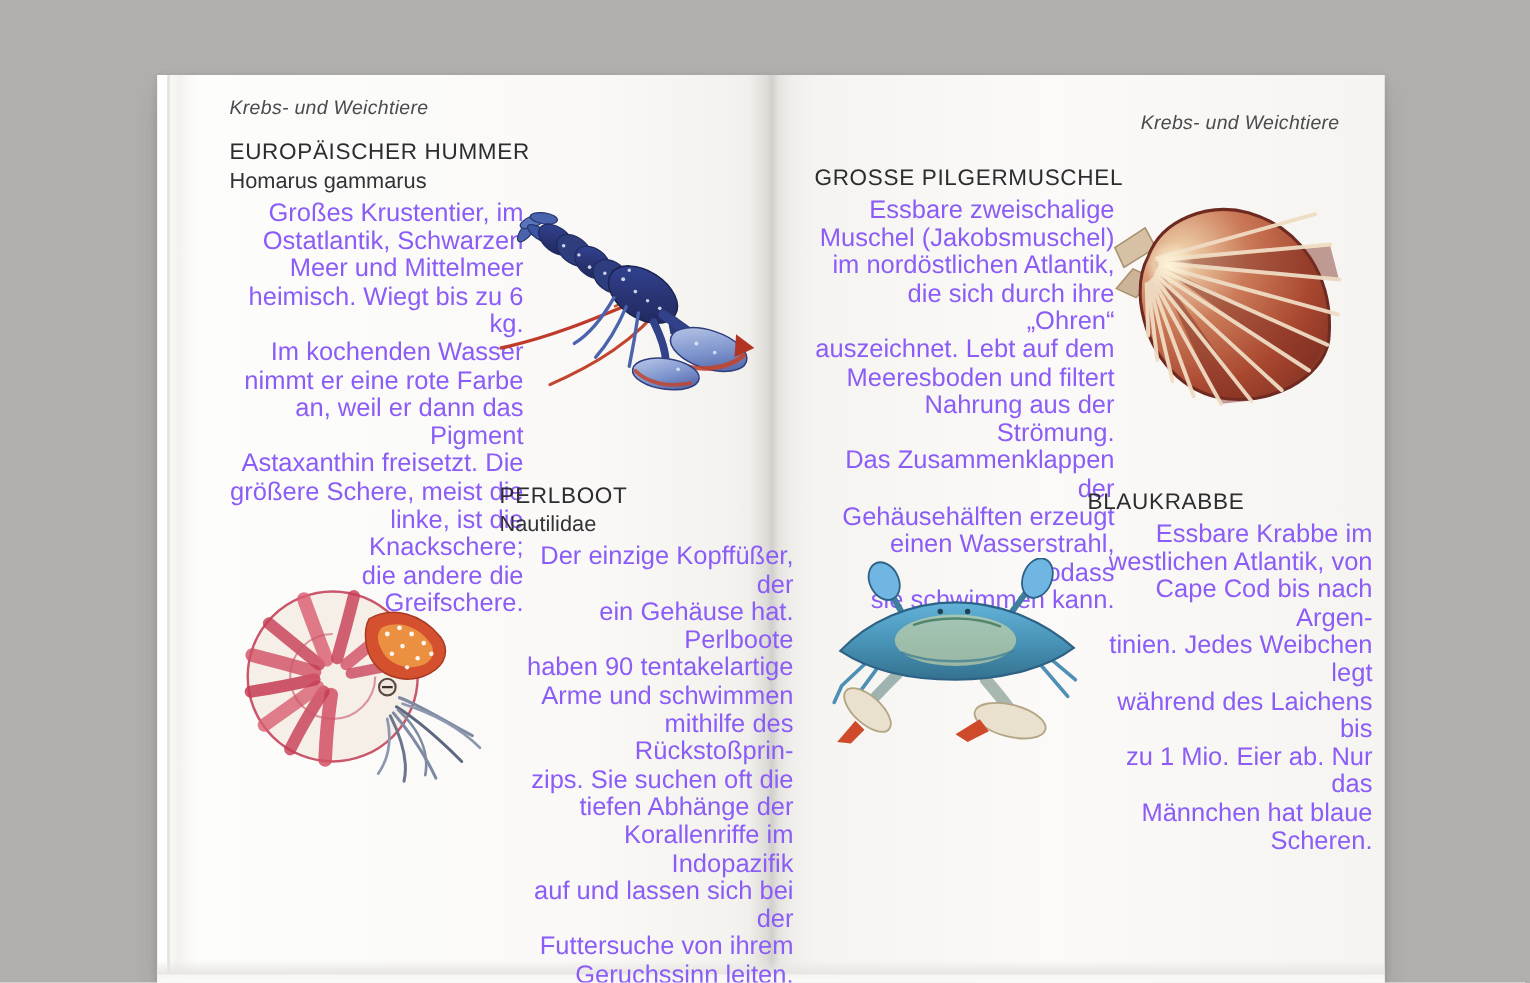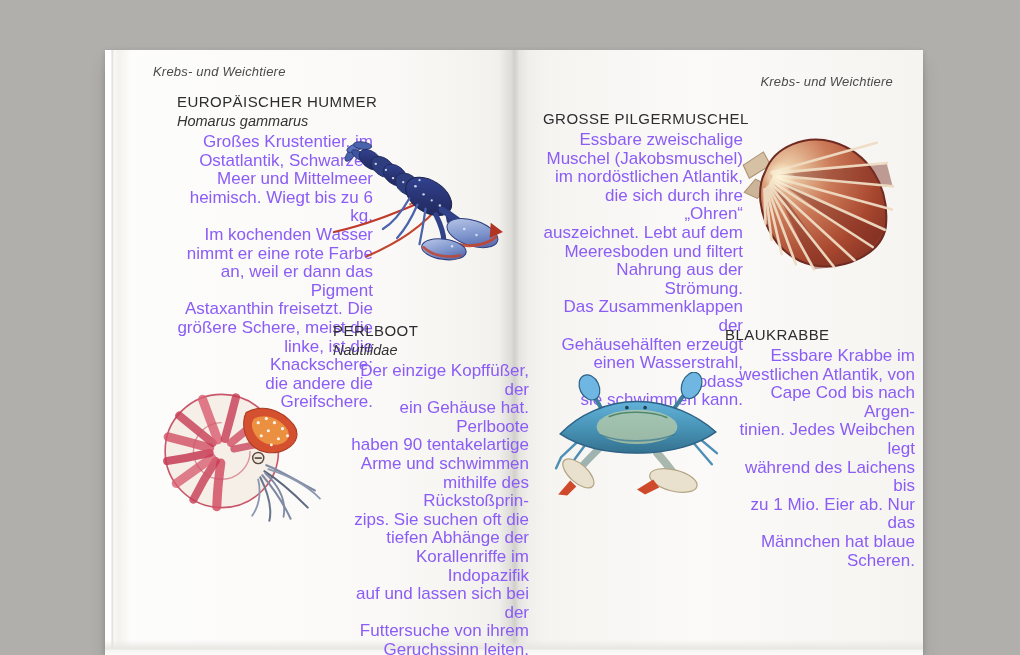--- a/index.html
+++ b/index.html
@@ -43,21 +43,21 @@
     font-style:italic;font-size:13px;color:#4b4b4d;letter-spacing:.2px;
   }
   .running-head.left{left:48px;top:14px;}
   .running-head.right{right:30px;top:24px;text-align:right;}
   .entry{position:absolute;color:#323234;}
   .entry .title{
     font-size:15px;letter-spacing:.45px;color:#2d2d2f;
     white-space:nowrap;
   }
   .entry .latin{
-    font-style:italic;font-size:14.5px;margin-top:3px;color:#333335;
+    font-size:14.5px;margin-top:3px;color:#333335;
   }
   .entry .body{
     margin-top:4px;font-size:17px;line-height:18.6px;color:#8b5cf6;
     white-space:pre-line;
     text-align:right;
   }
   .illus{position:absolute;}
   .illus svg{display:block;width:100%;height:100%;}
 </style>
 </head>
@@ -66,21 +66,21 @@
 <div class="book">
   <div class="page left"></div>
   <div class="page right"></div>
   <div class="spine"></div>
   <div class="edge-left"></div>
   <div class="edge-bottom"></div>
 
   <div class="running-head left">Krebs- und Weichtiere</div>
   <div class="running-head right">Krebs- und Weichtiere</div>
 
-  <div class="entry" style="left:48px;top:43px;width:196px;margin-left:24px;">
+  <div class="entry" style="left:48px;top:43px;width:196px;">
     <div class="title">EUROPÄISCHER HUMMER</div>
     <div class="latin">Homarus gammarus</div>
     <div class="body">Großes Krustentier, im
 Ostatlantik, Schwarzen
 Meer und Mittelmeer
 heimisch. Wiegt bis zu 6 kg.
 Im kochenden Wasser
 nimmt er eine rote Farbe
 an, weil er dann das Pigment
 Astaxanthin freisetzt. Die

